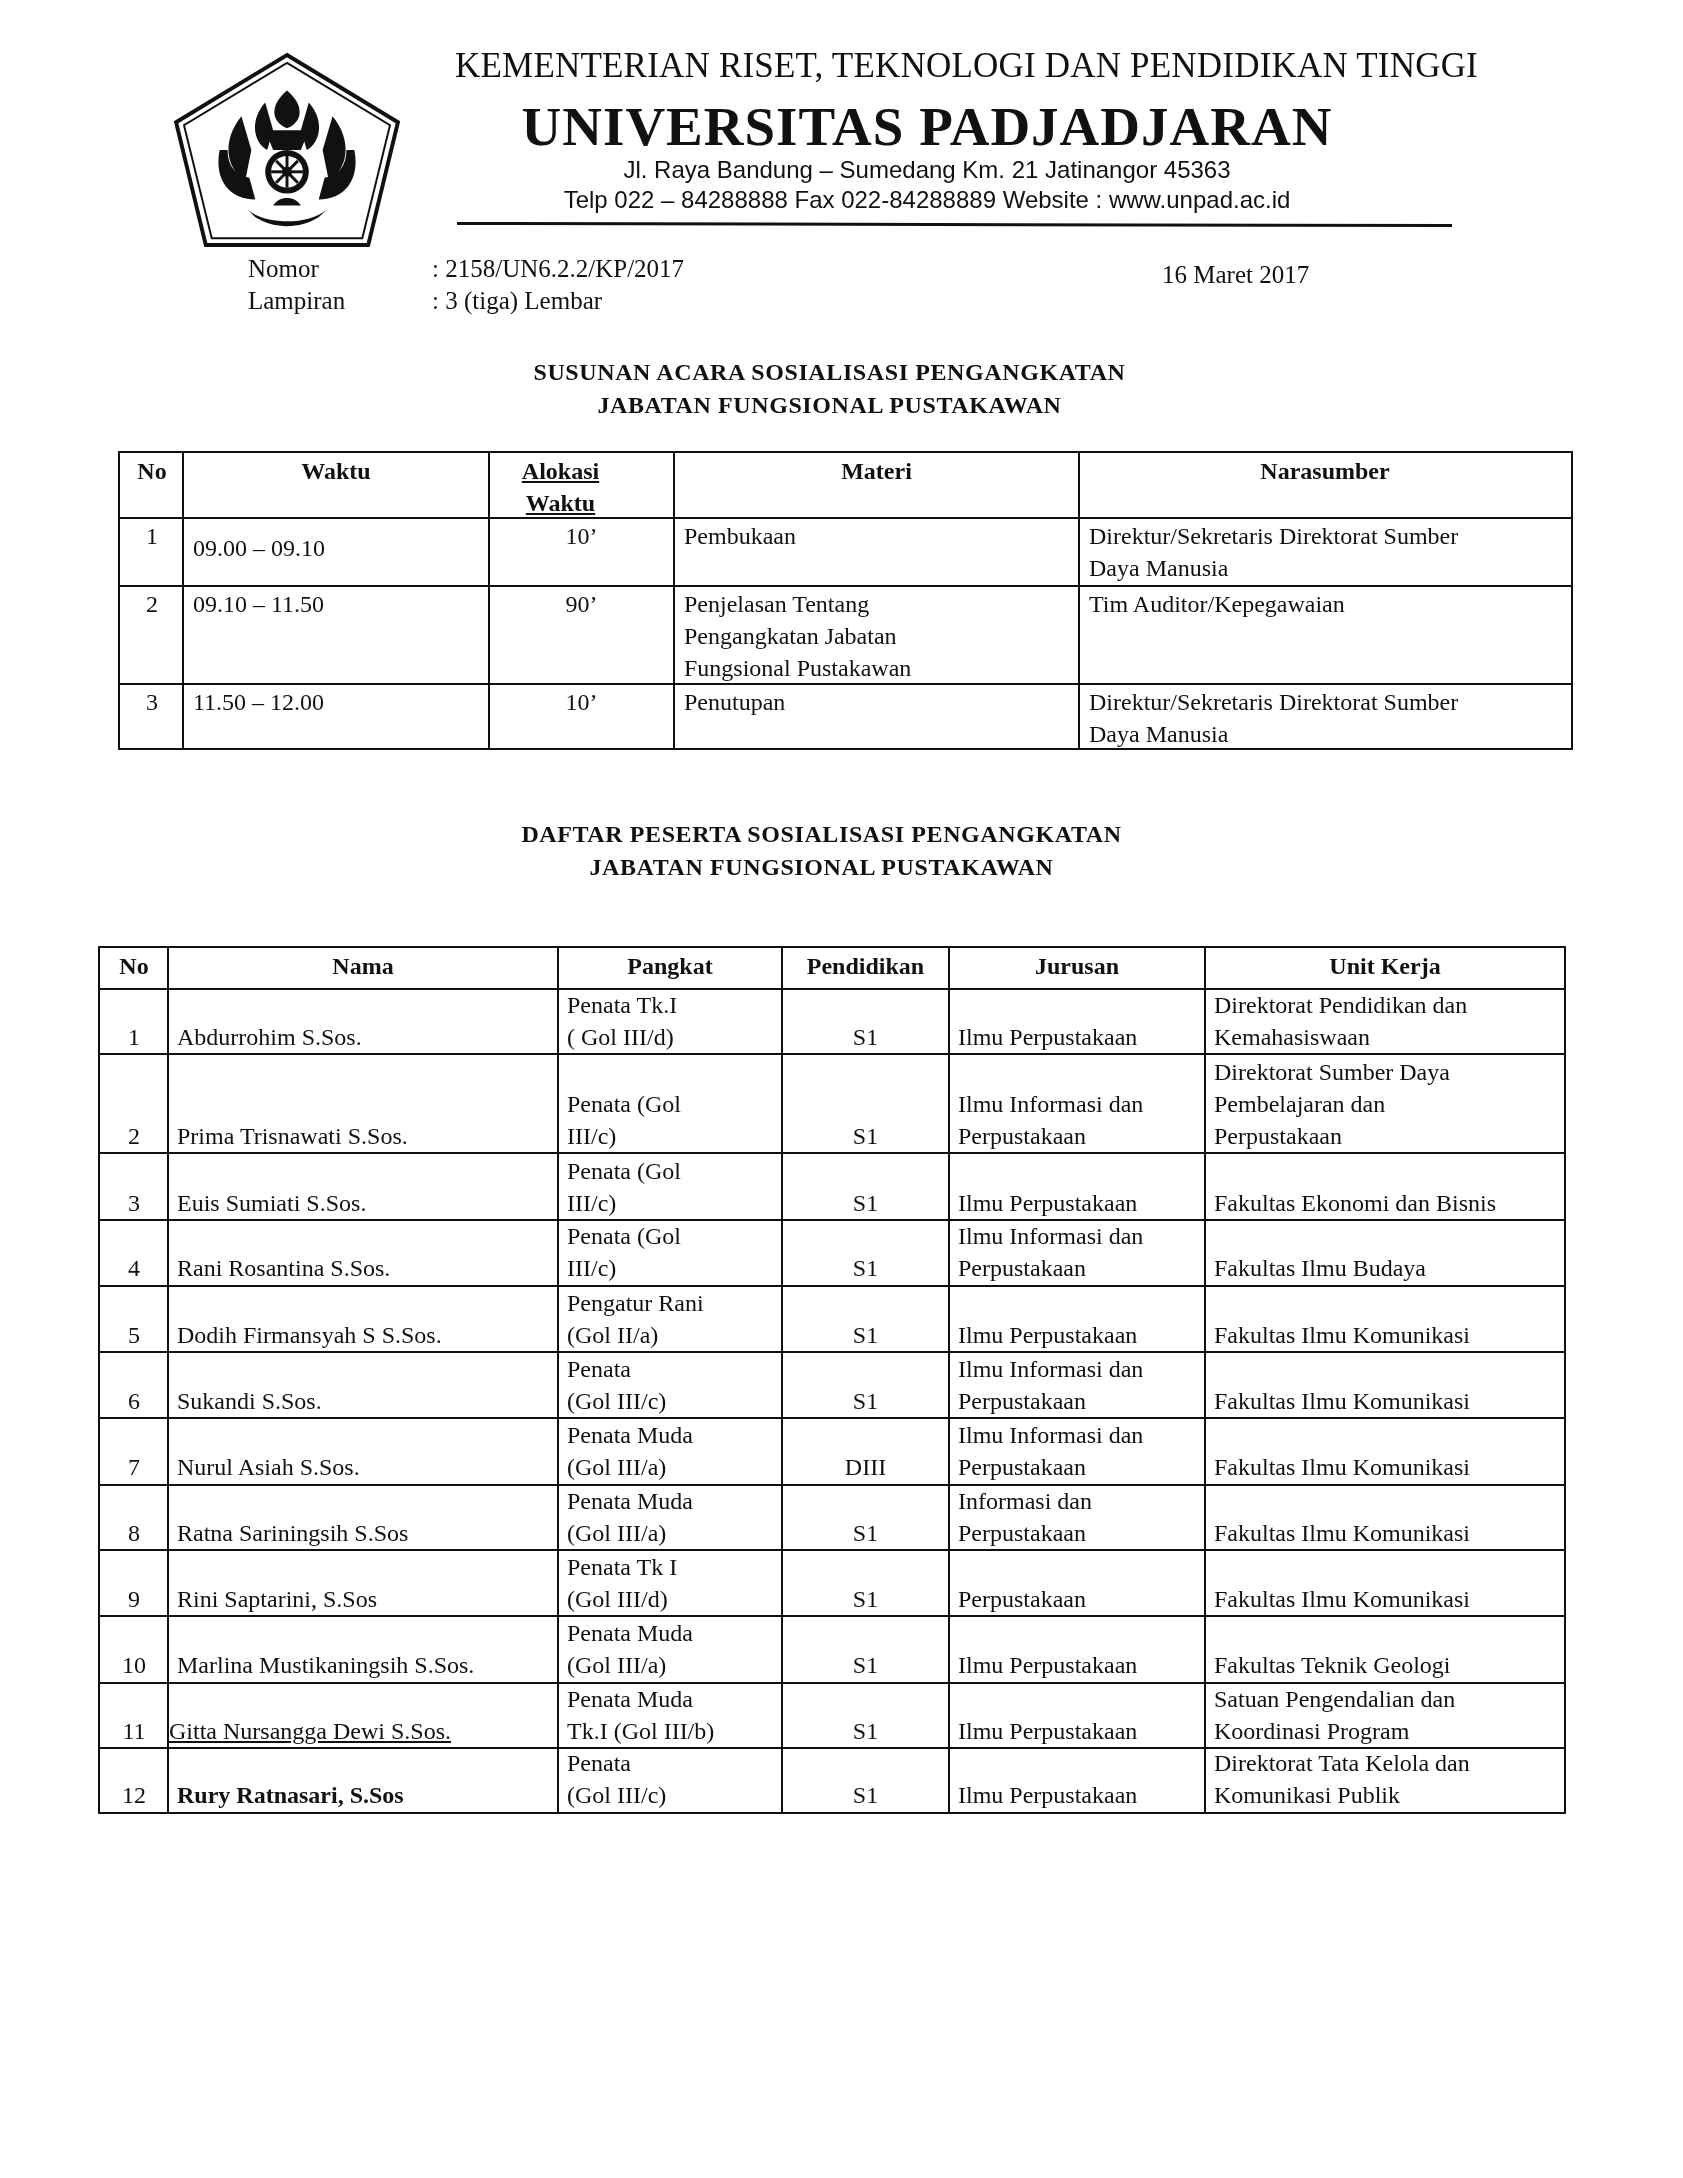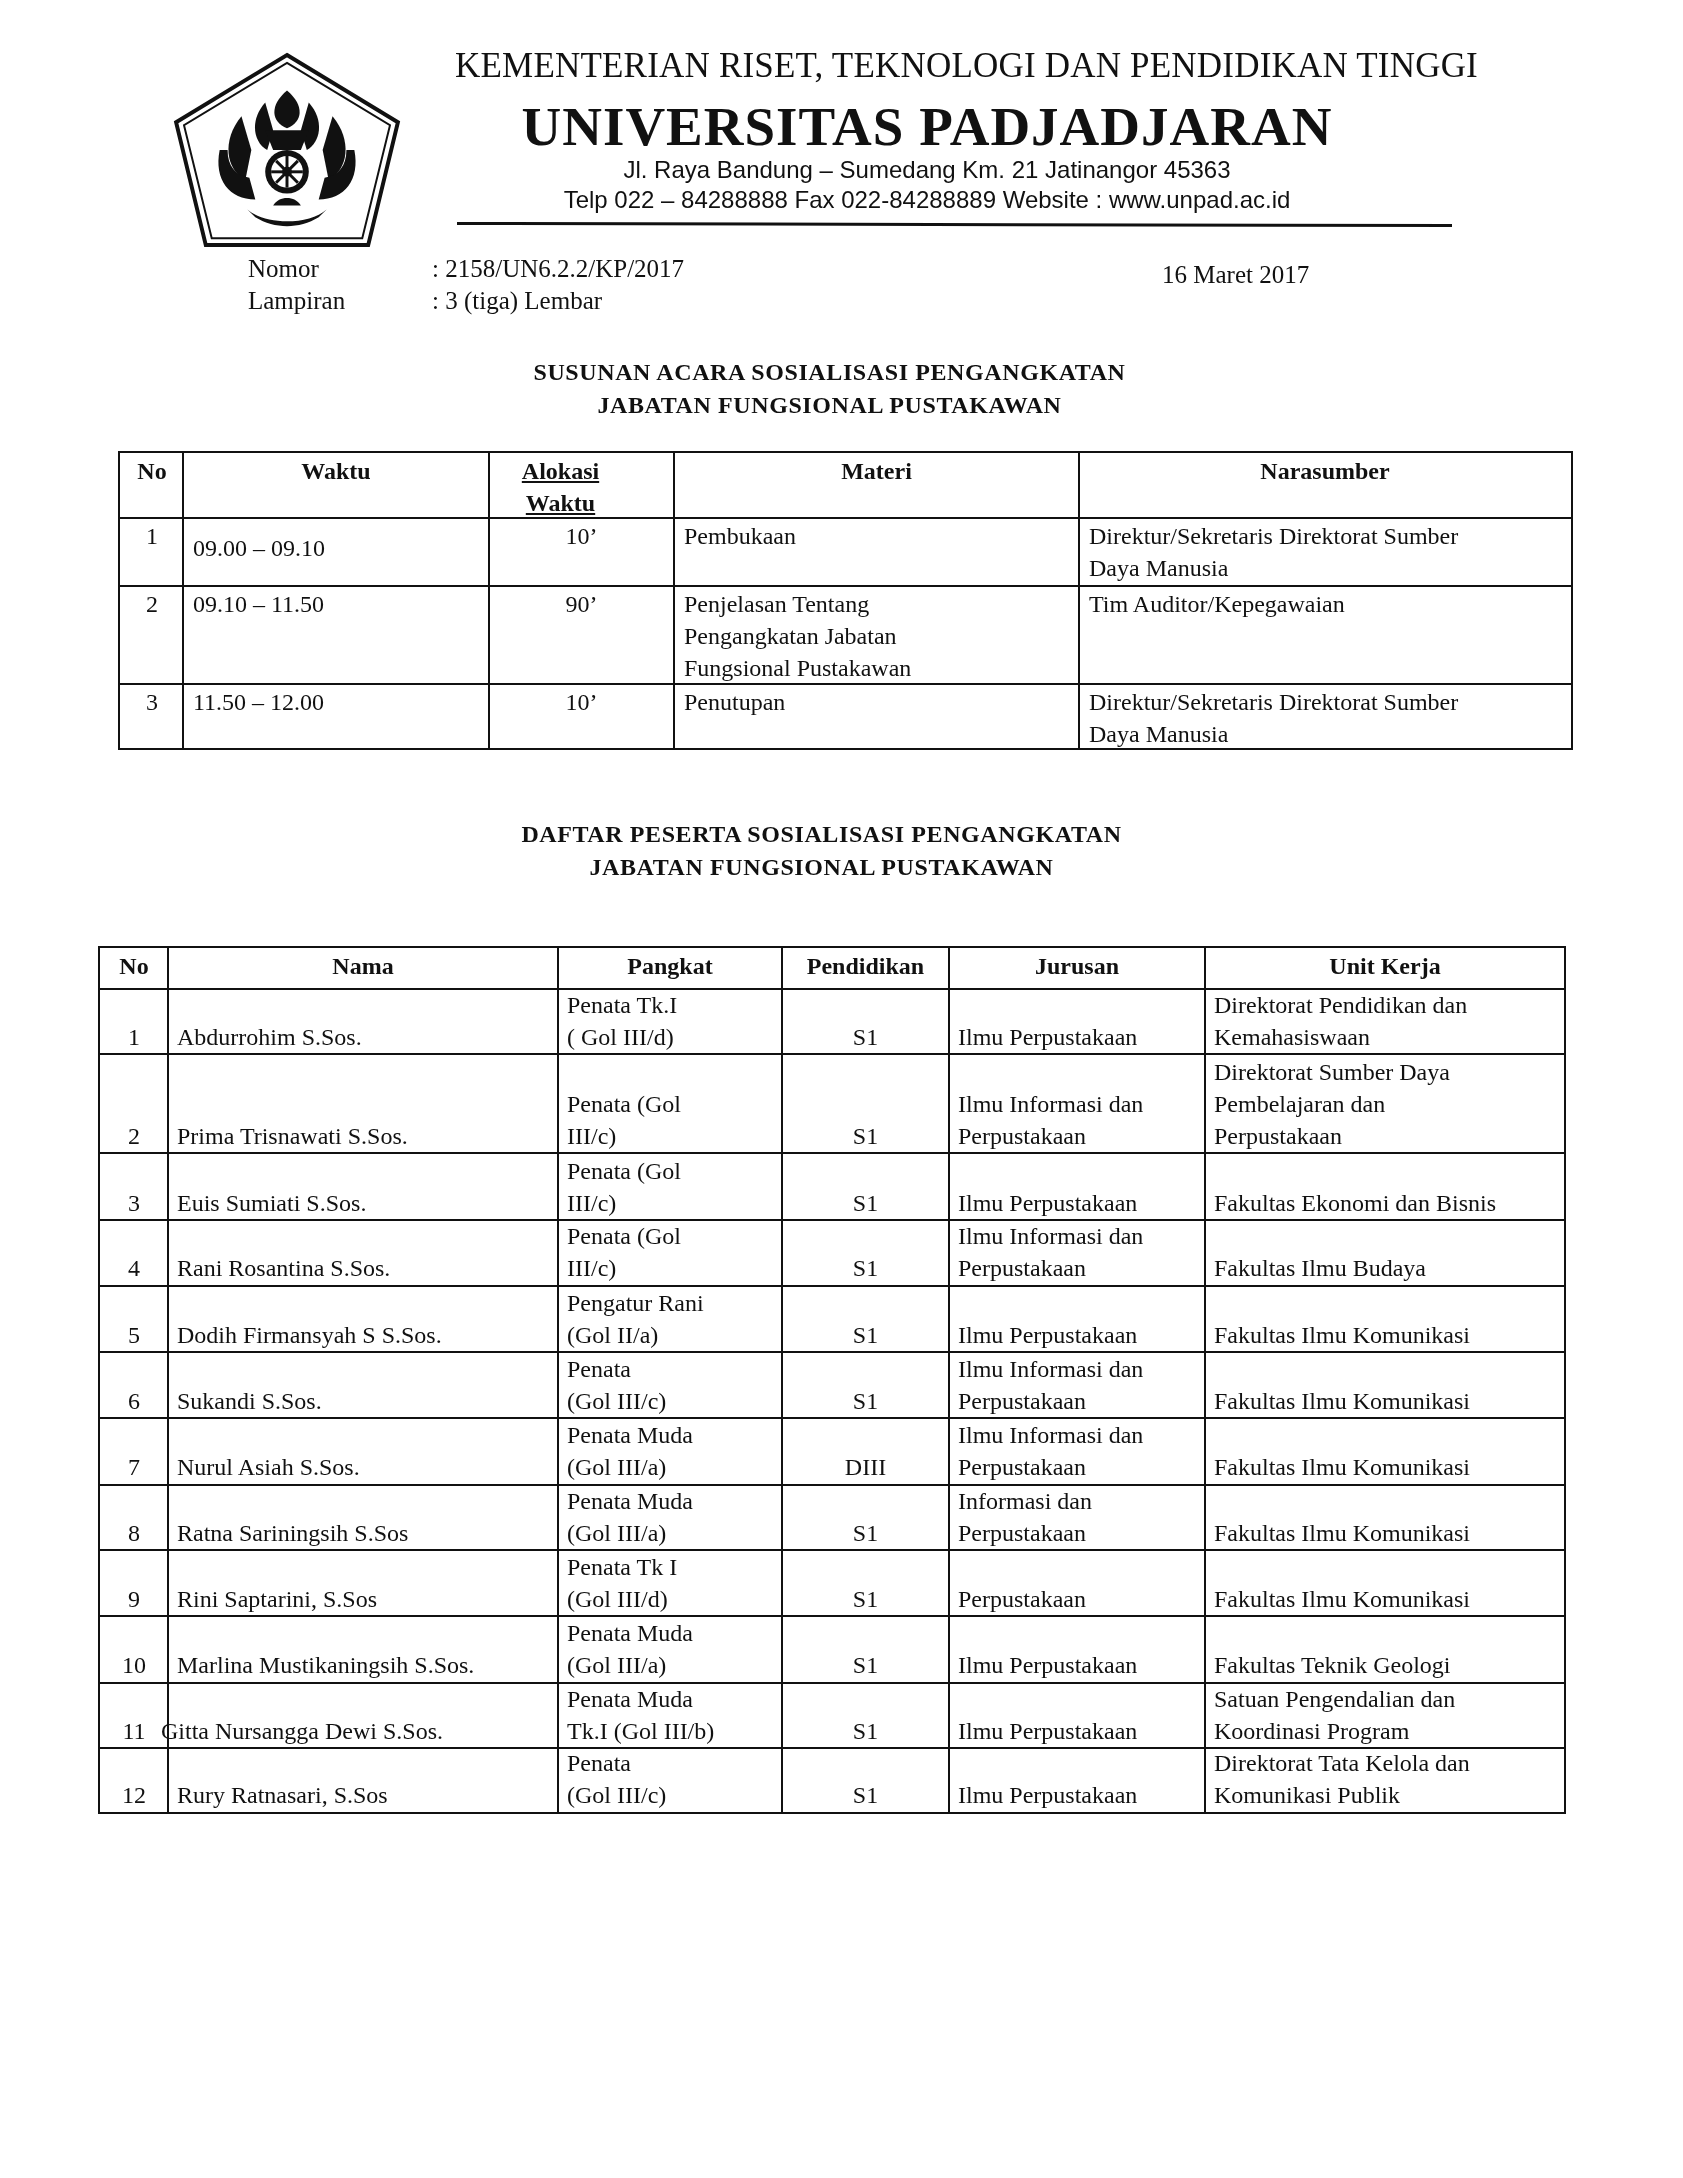--- a/index.html
+++ b/index.html
@@ -225,29 +225,29 @@
     <div class="cell left" style="left: 858px; width: 238px; bottom: 197px;">Perpustakaan</div>
     <div class="cell left" style="left: 1114px; width: 342px; bottom: 197px;">Fakultas Ilmu Komunikasi</div>
     <div class="cell ctr" style="left: 9px; width: 50px; bottom: 131px;">10</div>
     <div class="cell left" style="left: 77px; width: 372px; bottom: 131px;">Marlina Mustikaningsih S.Sos.</div>
     <div class="cell left" style="left: 467px; width: 206px; bottom: 131px;">Penata Muda
  (Gol III/a)</div>
     <div class="cell ctr" style="left: 691px; width: 149px; bottom: 131px;">S1</div>
     <div class="cell left" style="left: 858px; width: 238px; bottom: 131px;">Ilmu Perpustakaan</div>
     <div class="cell left" style="left: 1114px; width: 342px; bottom: 131px;">Fakultas Teknik Geologi</div>
     <div class="cell ctr" style="left: 9px; width: 50px; bottom: 65px;">11</div>
-    <div class="cell left" style="left: 61px; width: 372px; bottom: 65px;">Gitta Nursangga Dewi S.Sos.</div>
+    <div class="cell left" style="left: 69px; width: 372px; bottom: 65px; text-decoration: underline;">Gitta Nursangga Dewi S.Sos.</div>
     <div class="cell left" style="left: 467px; width: 206px; bottom: 65px;">Penata Muda
 Tk.I (Gol III/b)</div>
     <div class="cell ctr" style="left: 691px; width: 149px; bottom: 65px;">S1</div>
     <div class="cell left" style="left: 858px; width: 238px; bottom: 65px;">Ilmu Perpustakaan</div>
     <div class="cell left" style="left: 1114px; width: 342px; bottom: 65px;">Satuan Pengendalian dan
 Koordinasi Program</div>
     <div class="cell ctr" style="left: 9px; width: 50px; bottom: 1px;">12</div>
-    <div class="cell left" style="left: 77px; width: 372px; bottom: 1px;">Rury Ratnasari, S.Sos</div>
+    <div class="cell left" style="left: 77px; width: 372px; bottom: 1px; font-weight: bold;">Rury Ratnasari, S.Sos</div>
     <div class="cell left" style="left: 467px; width: 206px; bottom: 1px;">Penata
  (Gol III/c)</div>
     <div class="cell ctr" style="left: 691px; width: 149px; bottom: 1px;">S1</div>
     <div class="cell left" style="left: 858px; width: 238px; bottom: 1px;">Ilmu Perpustakaan</div>
     <div class="cell left" style="left: 1114px; width: 342px; bottom: 1px;">Direktorat Tata Kelola dan
 Komunikasi Publik</div>
   </div>
 
 
 </body></html>

